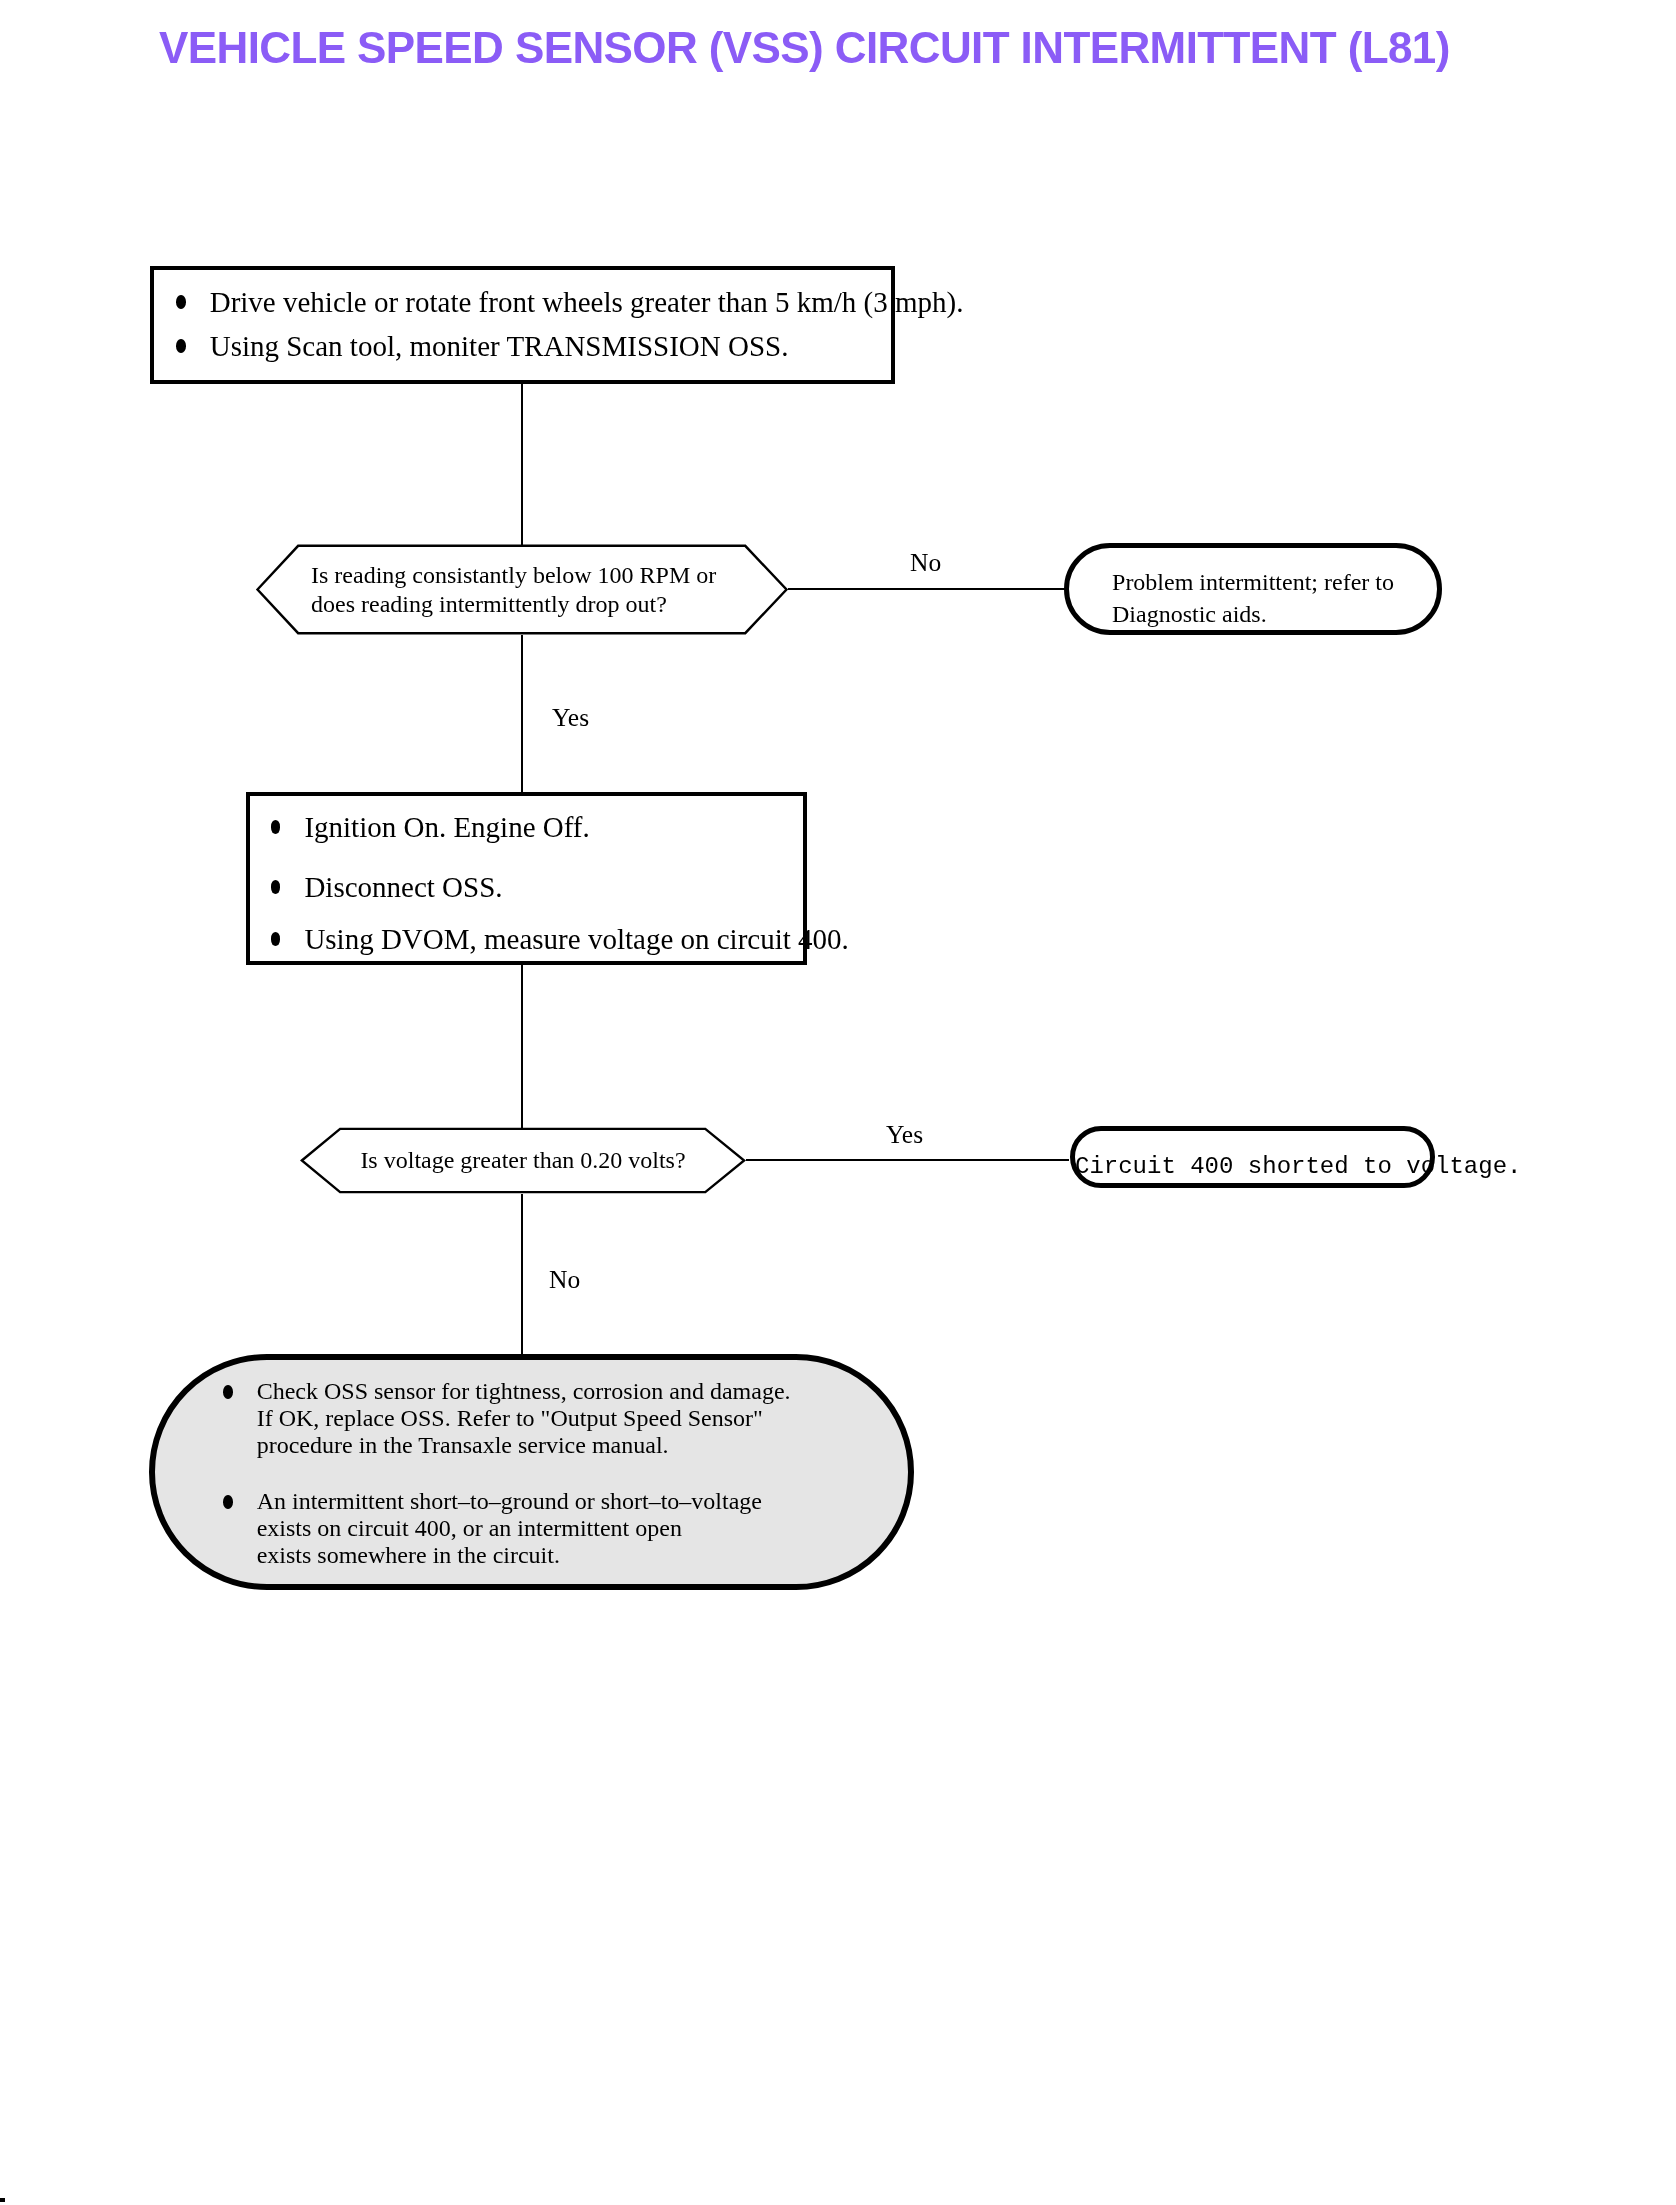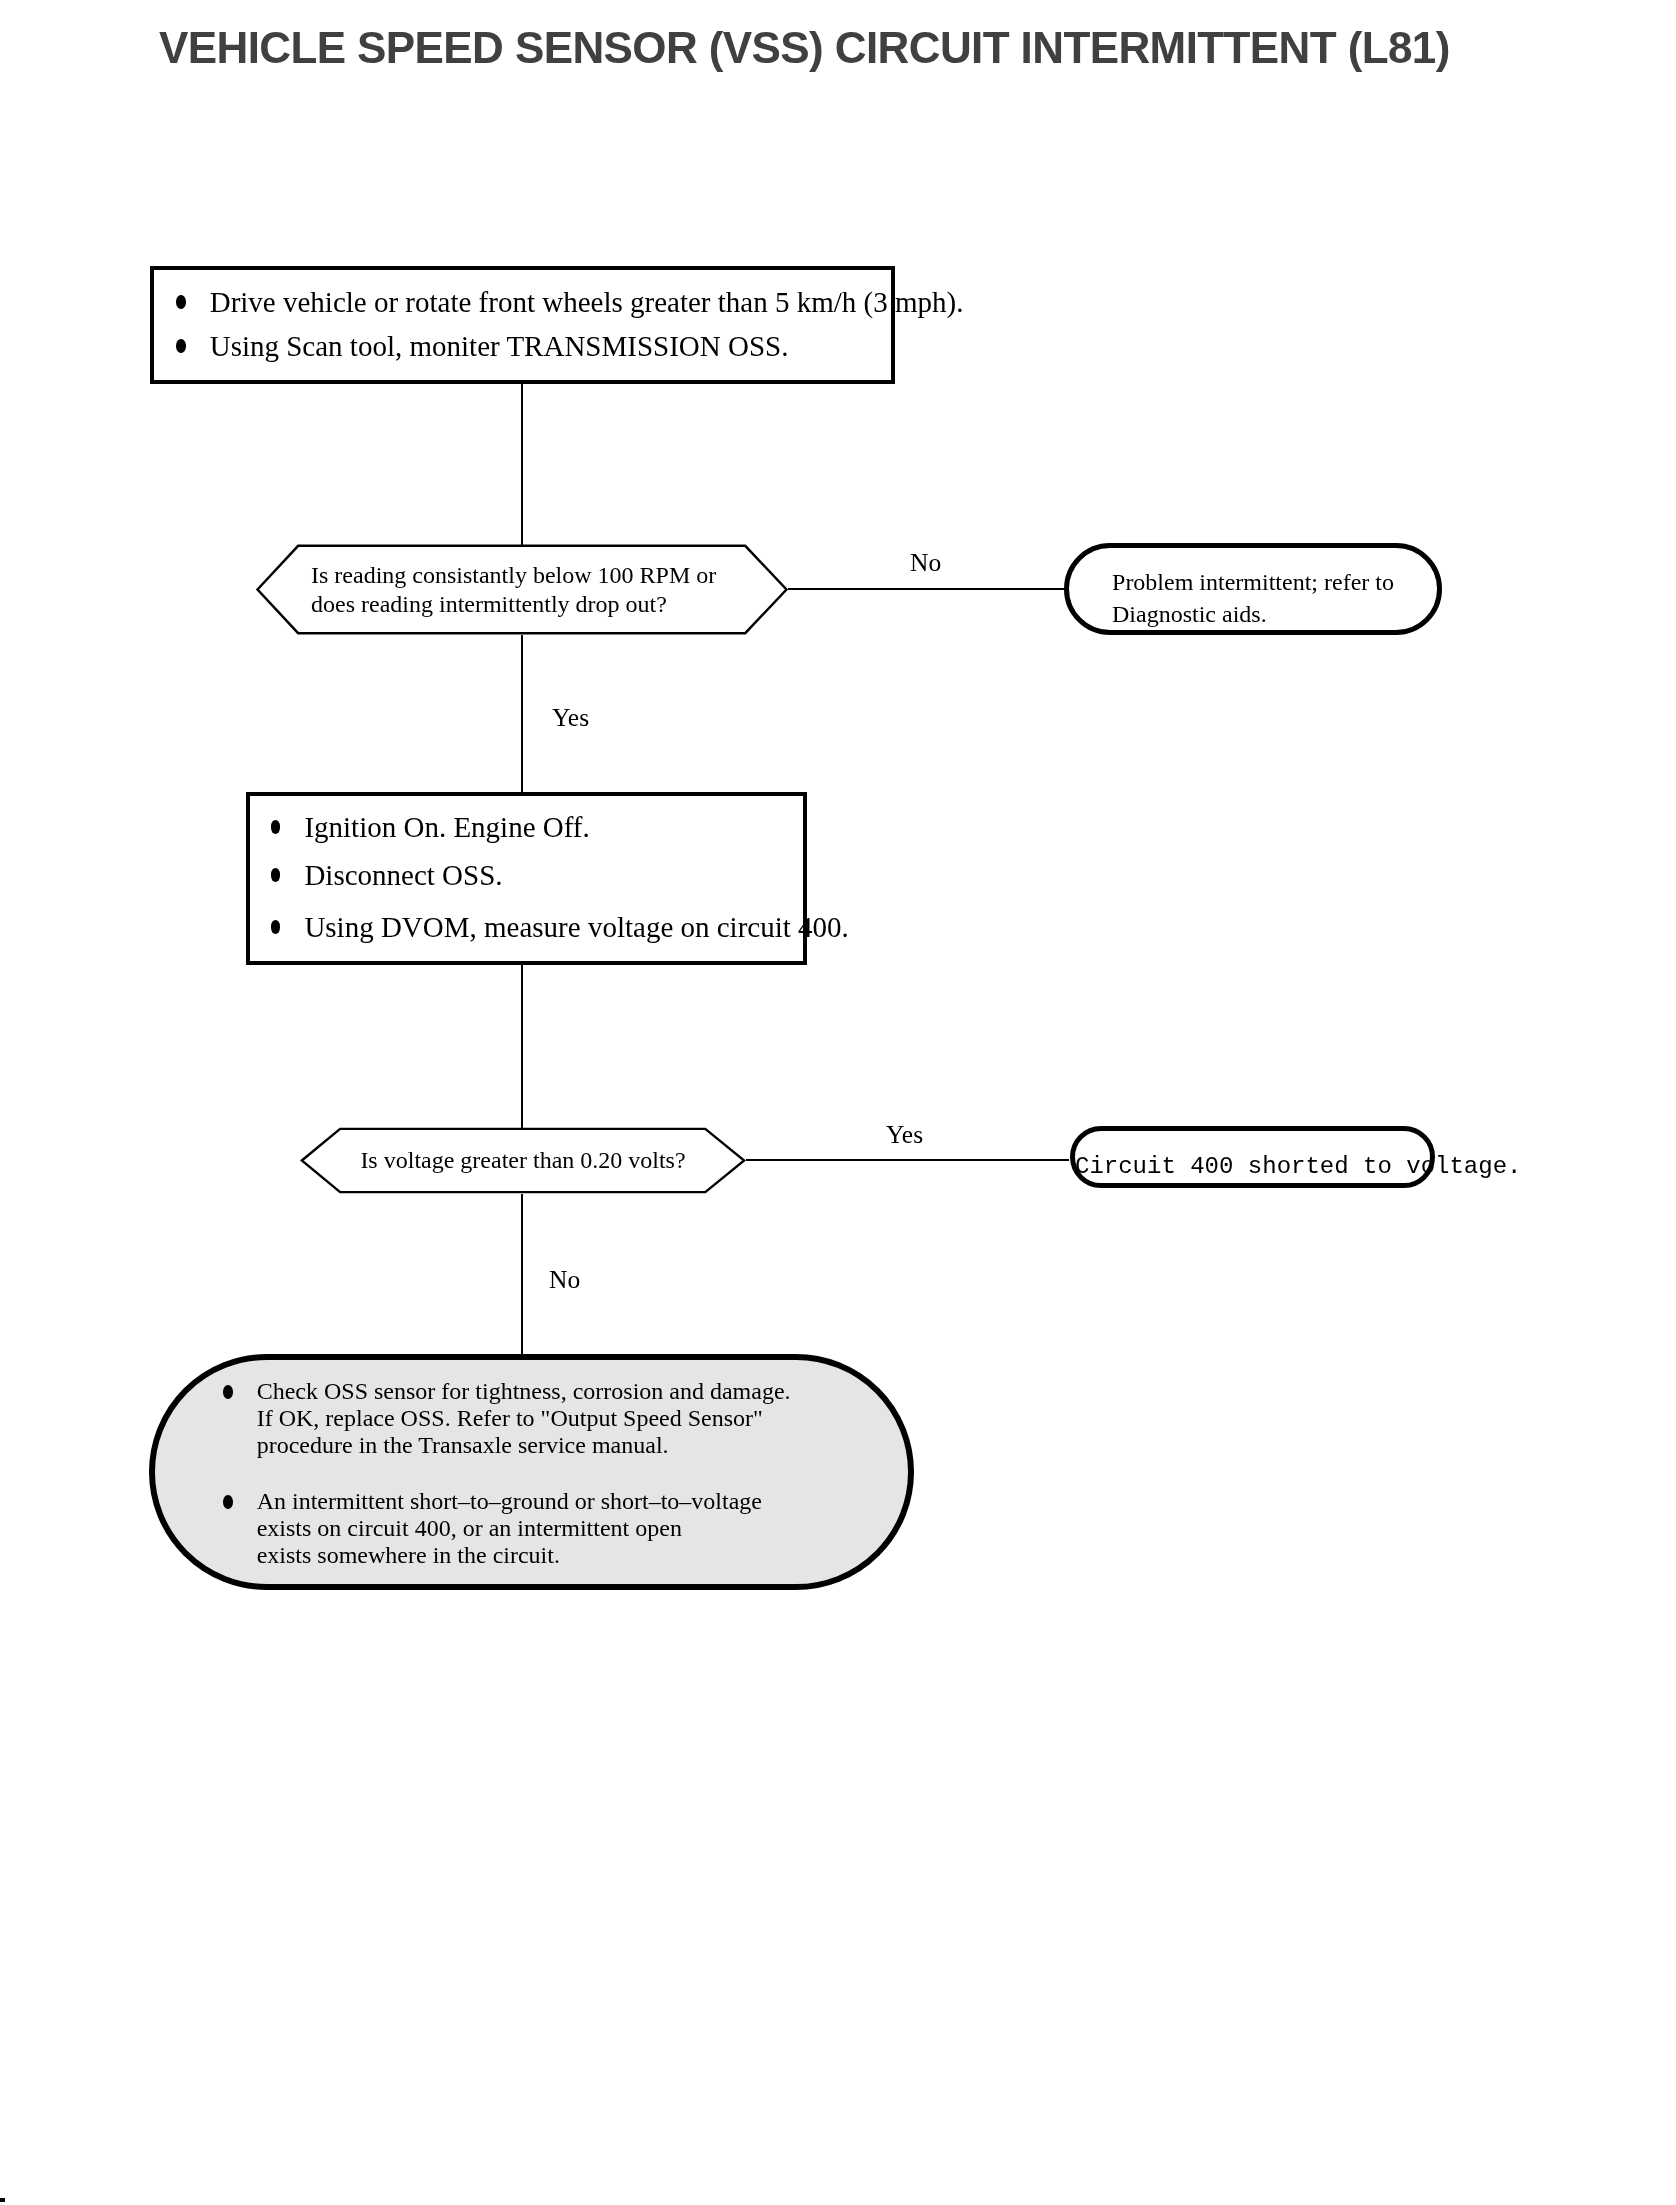--- a/index.html
+++ b/index.html
@@ -19,21 +19,21 @@
   .title {
     position: absolute;
     left: 159px;
     top: 23px;
     margin: 0;
     font-family: "Liberation Sans", sans-serif;
     font-weight: bold;
     font-size: 44px;
     letter-spacing: -0.6px;
     white-space: nowrap;
-    color: #404040;
+    color: #8b5cf6;
   }
   
   .vline, .hline { position: absolute; background: #000000; }
   .vline { width: 1.8px; }
   .hline { height: 1.8px; }
   
   .process-box {
     position: absolute;
     box-sizing: border-box;
     border: 4.9px solid #000000;
@@ -148,21 +148,21 @@
     <div class="pill-text">
       <div>Problem intermittent; refer to</div>
       <div>Diagnostic aids.</div>
     </div>
   </div>
 
   <div class="edge-label" style="left:552px; top:703px;">Yes</div>
   <div class="vline" style="left:521px; top:635px; height:157px;"></div>
 
   <div class="process-box" style="left:246px; top:792px; width:561px; height:173px; padding:17px 0 0 20.7px;">
-    <div class="brow" style="margin-bottom:20px;">
+    <div class="brow" style="margin-bottom:32px;">
       <span class="dot"></span>
       <span class="btext">Ignition On. Engine Off.</span>
     </div>
     <div class="brow" style="margin-bottom:24px;">
       <span class="dot"></span>
       <span class="btext">Disconnect OSS.</span>
     </div>
     <div class="brow">
       <span class="dot"></span>
       <span class="btext">Using DVOM, measure voltage on circuit 400.</span>

